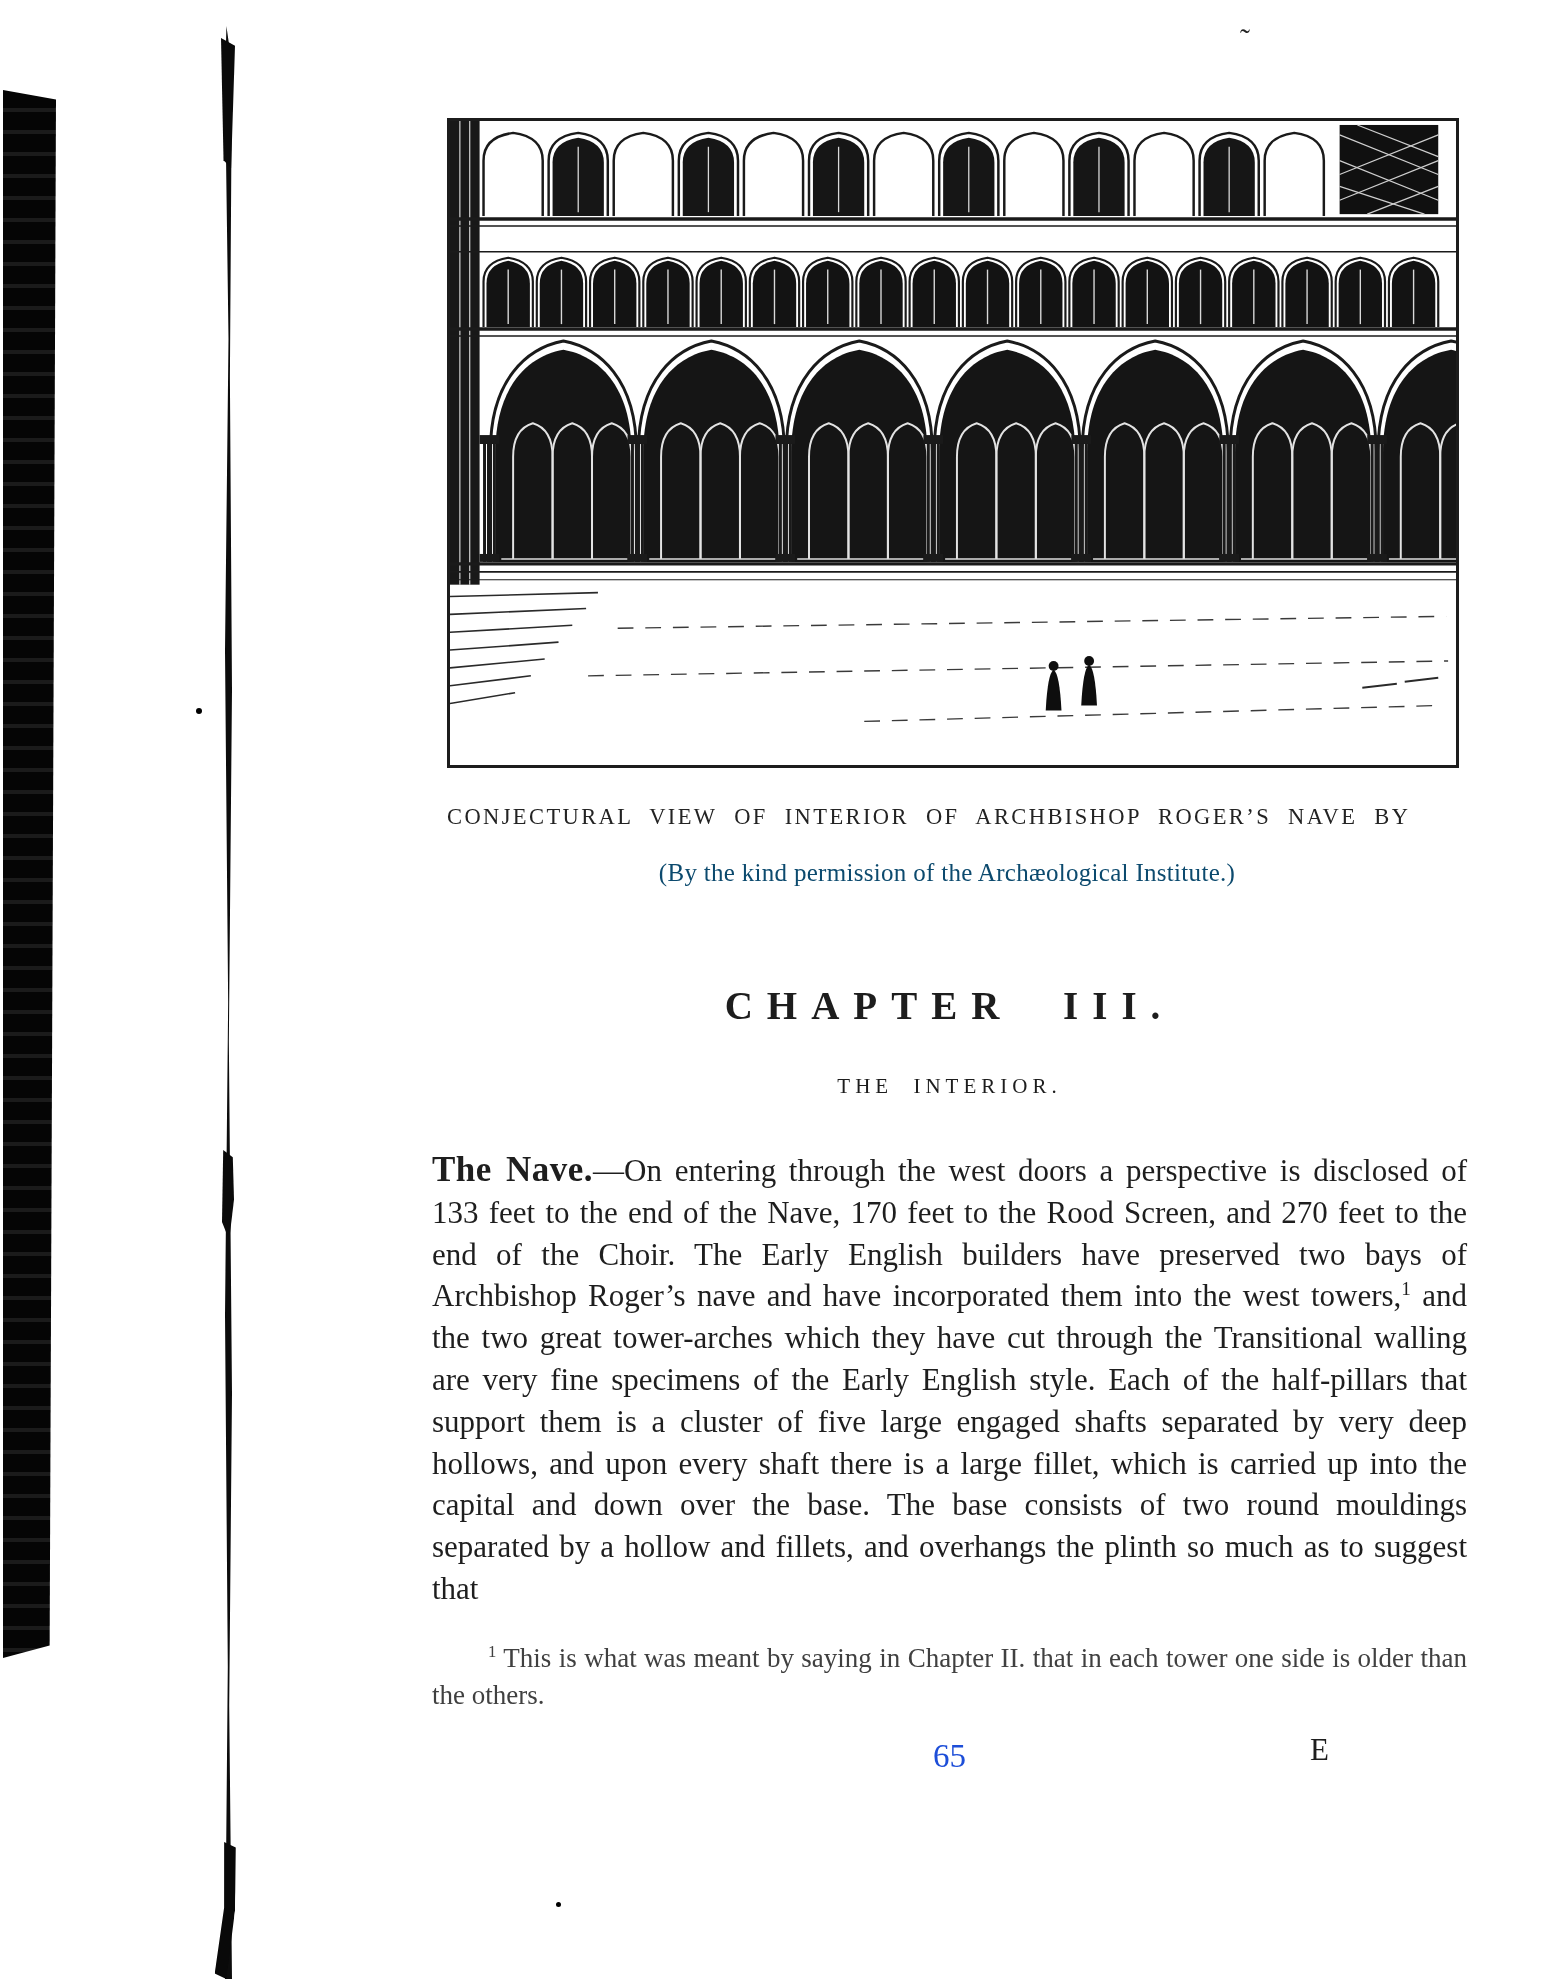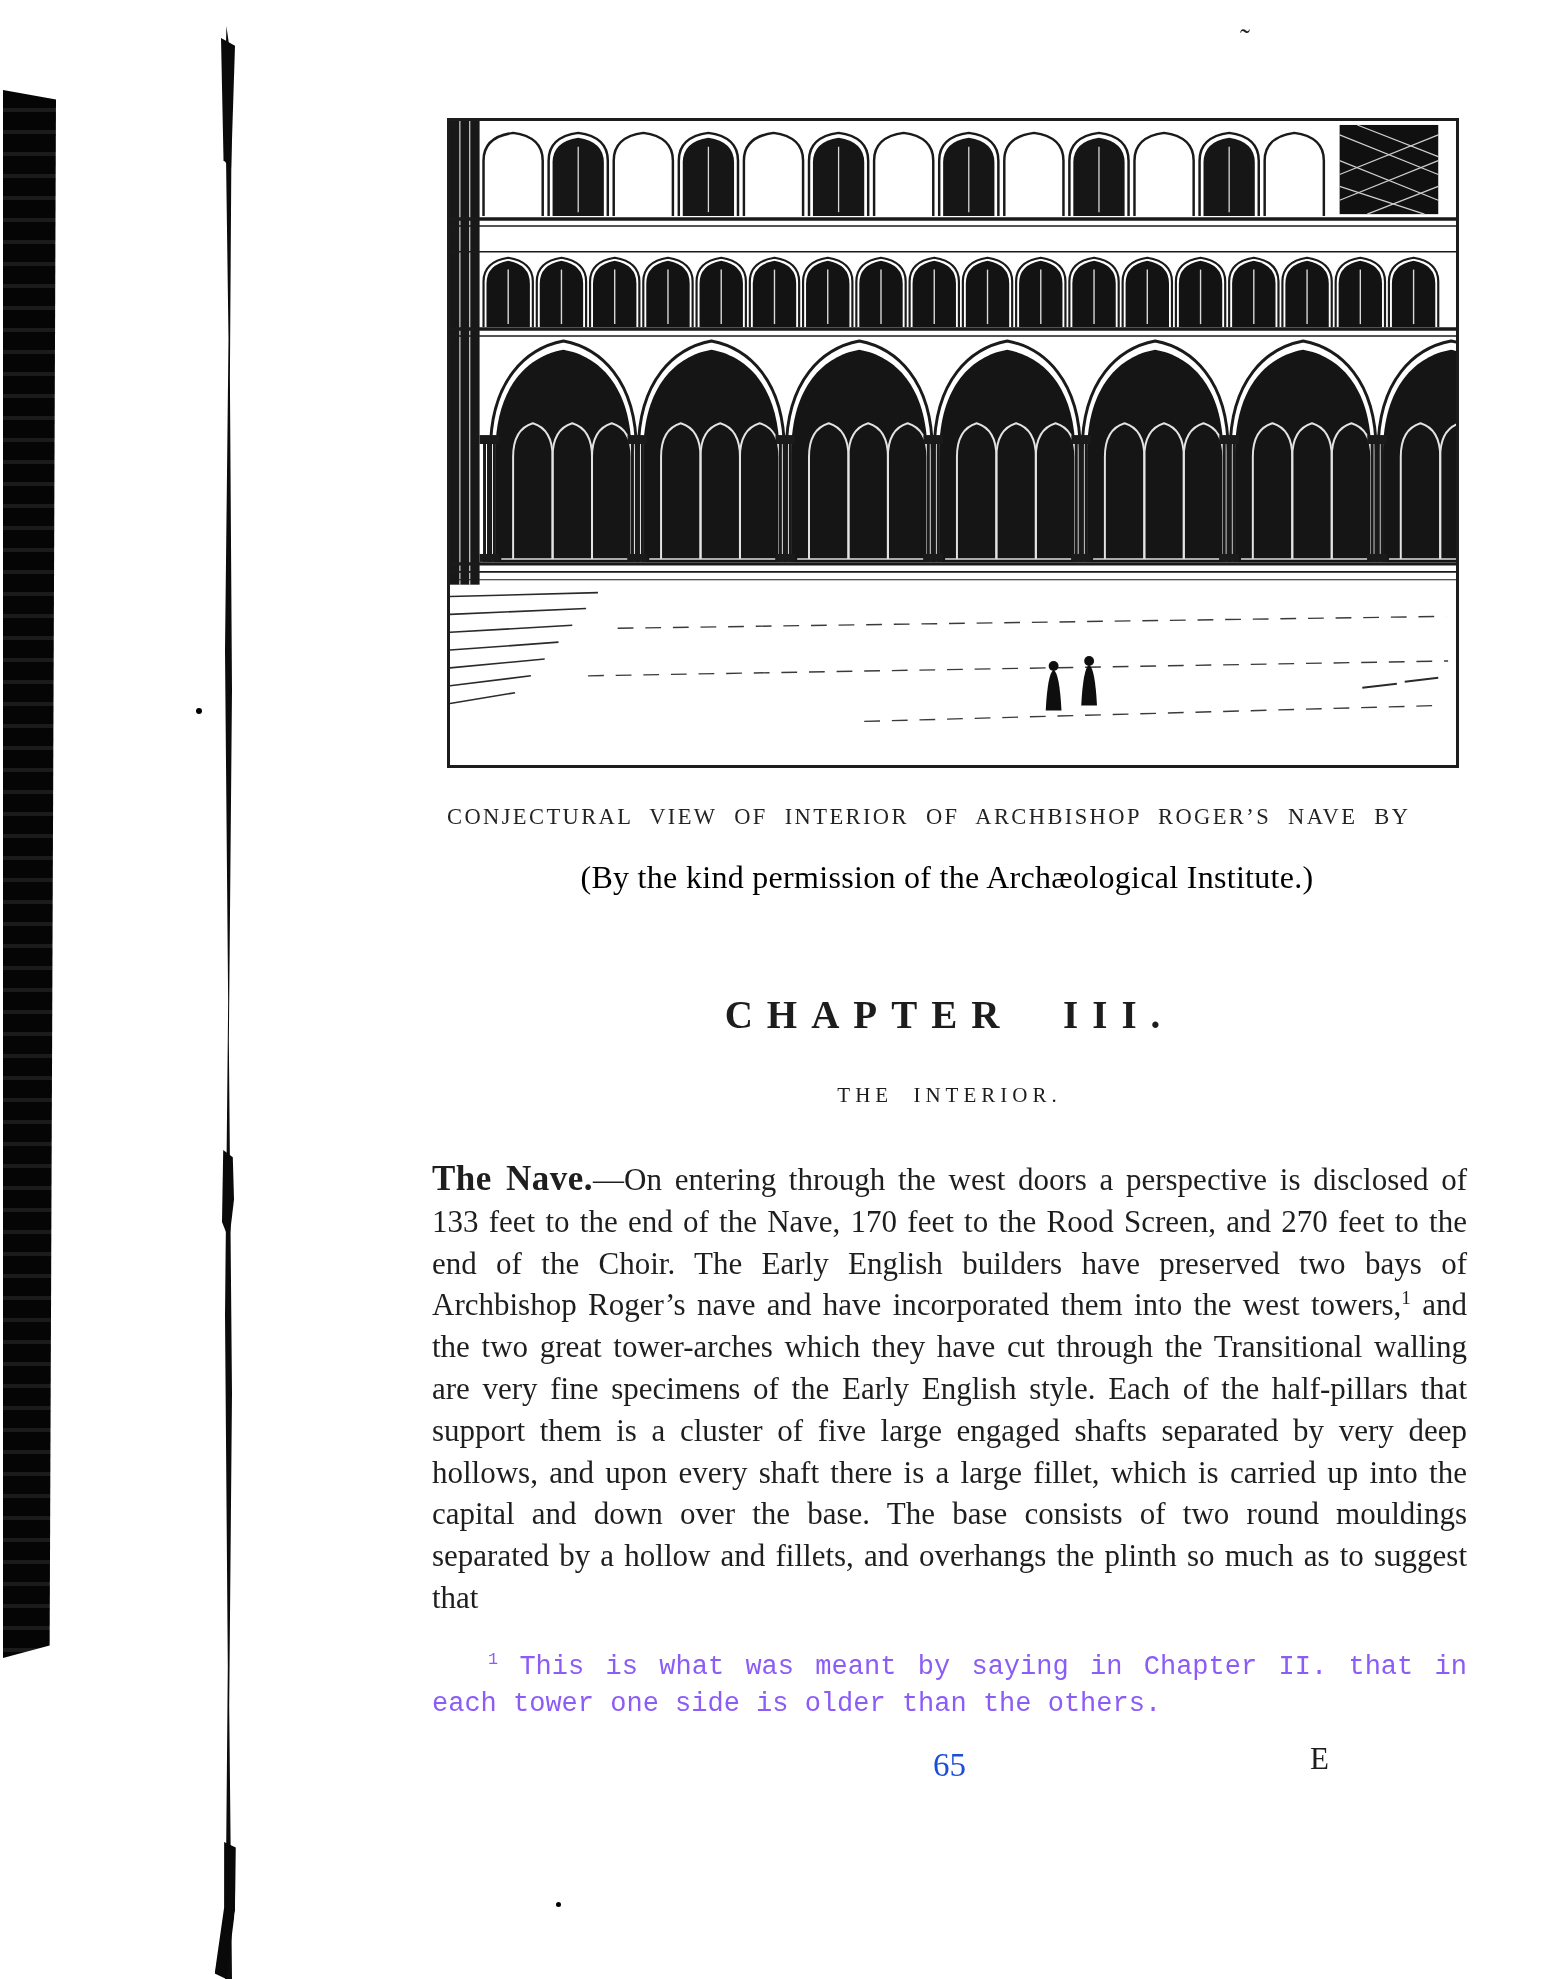--- a/index.html
+++ b/index.html
@@ -42,42 +42,42 @@
     border:3px solid #1c1c1c;box-sizing:border-box;background:#fff;
   }
   .plate svg{display:block;width:100%;height:100%;}
 
   .caption{margin-top:30px;margin-left:15px;width:1000px;text-align:left;}
   .caption-line1,.caption-line2{
     font-size:22.5px;line-height:37px;letter-spacing:2.4px;word-spacing:9px;color:#232323;
   }
   .permission{
     margin-top:24px;margin-left:15px;width:1000px;text-align:center;
-    font-size:32px;letter-spacing:.3px;color:#000000;
+    font-size:25px;letter-spacing:.3px;color:#0c4a6e;
   }
 
   .chapter-title{
     margin:96px 0 0 0;text-align:center;font-weight:700;
     font-size:39px;letter-spacing:14px;word-spacing:26px;color:#1d1d1d;
   }
   .section-title{
     margin:46px 0 0 0;text-align:center;font-weight:400;
     font-size:21px;letter-spacing:5px;word-spacing:10px;color:#1d1d1d;
   }
 
   .body-par{
     margin:50px 0 0 0;width:1035px;
     font-size:31px;line-height:41.8px;text-align:justify;color:#1e1e1e;
   }
   .lead{font-weight:700;font-size:35px;letter-spacing:.5px;}
   .body-par sup,.footnote sup{font-size:.62em;vertical-align:super;line-height:0;}
 
   .footnote{
     margin:30px 9px 0 0;width:1035px;
-    font-size:27px;line-height:37px;text-align:justify;text-indent:56px;color:#8b5cf6;font-family:Liberation Mono, monospace;
+    font-size:27px;line-height:37px;text-align:justify;text-indent:56px;color:#404040;
   }
 
   .page-footer{position:relative;margin-top:24px;height:44px;width:1035px;}
   .page-number{position:absolute;left:50%;transform:translateX(-50%);font-size:33px;color:#1d4ed8;}
   .signature{position:absolute;right:138px;top:-6px;font-size:31px;color:#1e1e1e;}
 </style>
 </head>
 <body>
 
 <div class="page">

